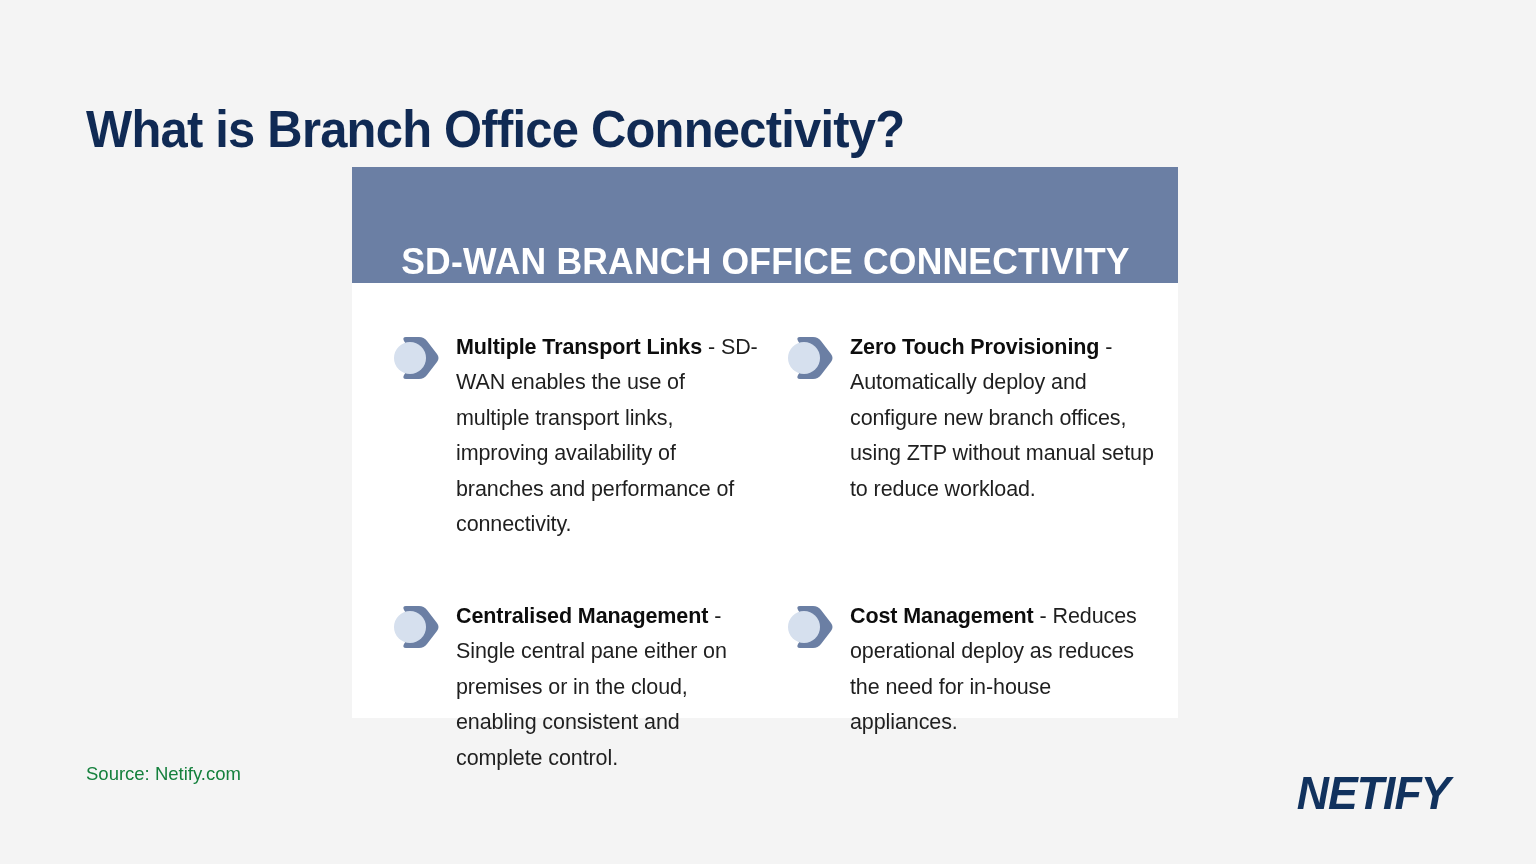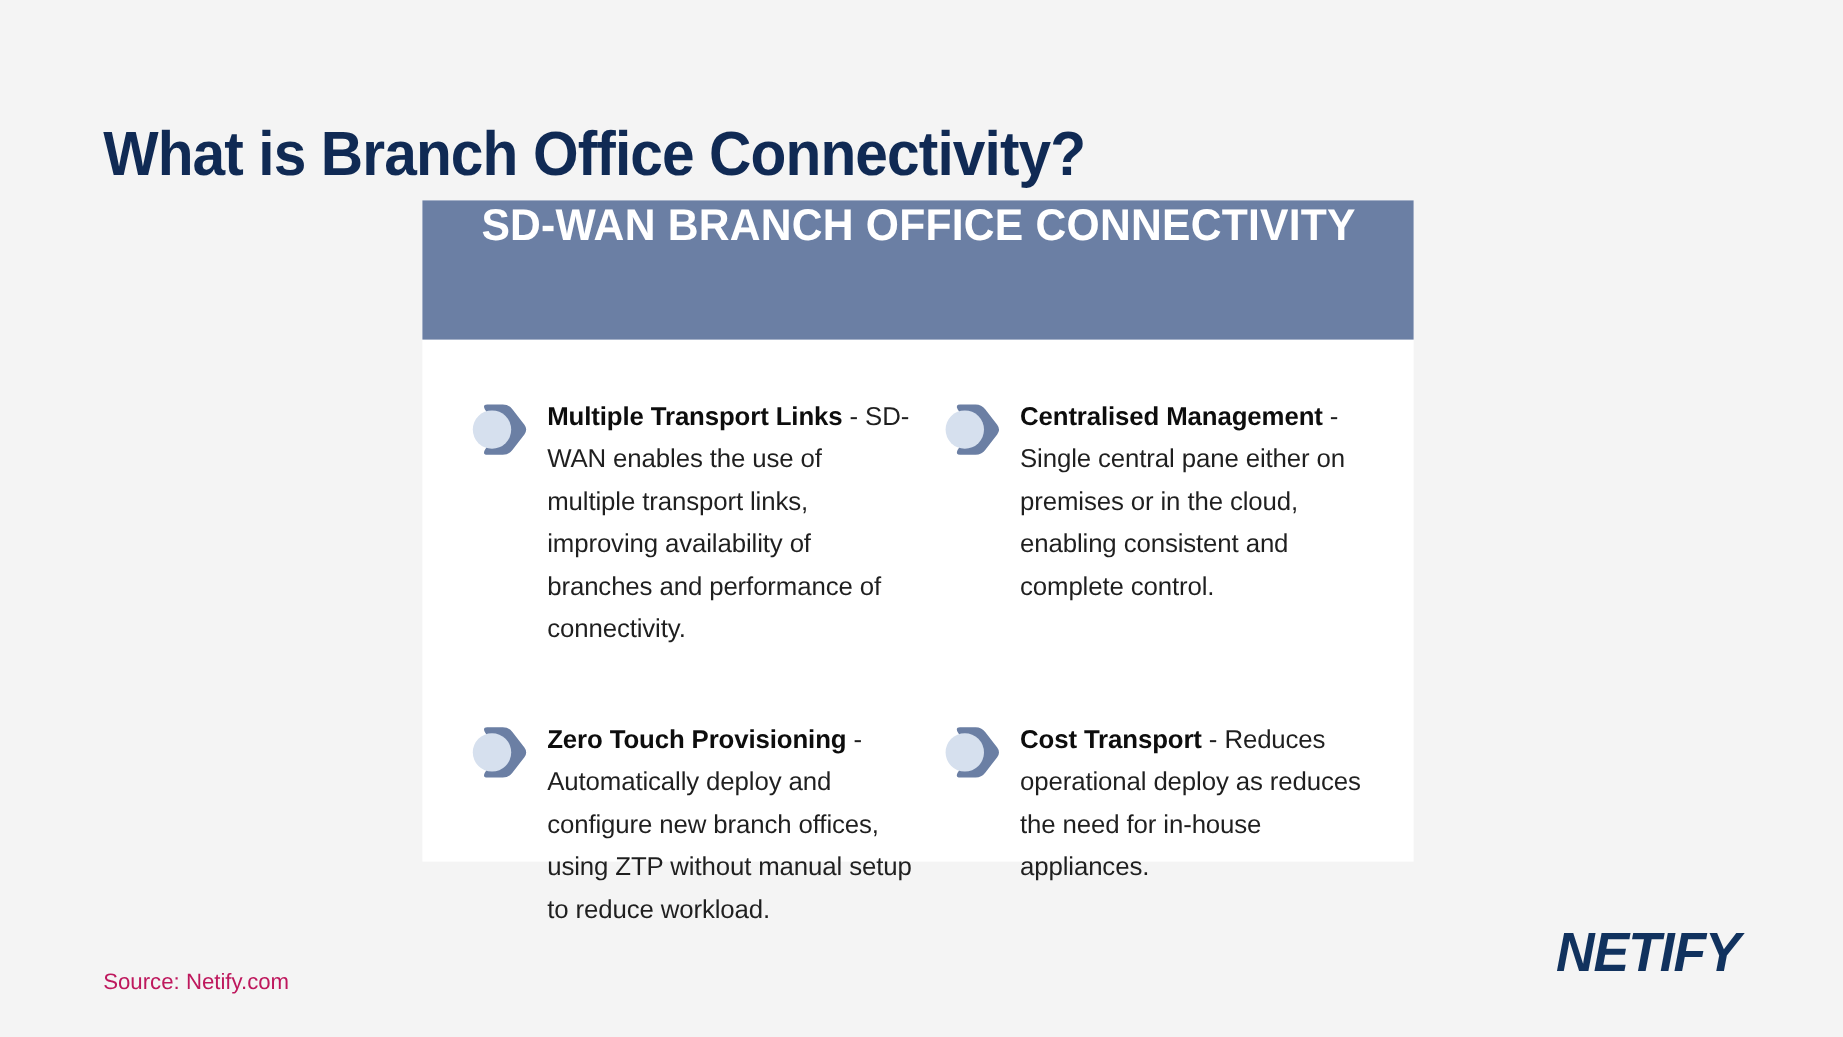--- a/index.html
+++ b/index.html
@@ -41,21 +41,21 @@
     height: 551px;
     background: #ffffff;
     display: flex;
     flex-direction: column;
   }
 
   .card-header {
     height: 116px;
     background: #6b7fa4;
     display: flex;
-    align-items: flex-start;
+    align-items: flex-end;
     justify-content: center;
     flex: 0 0 auto;
   }
   .card-header-title {
     color: #ffffff;
     font-size: 37px;
     font-weight: 700;
     letter-spacing: 0.2px;
     text-transform: uppercase;
     transform: scaleX(0.96);
@@ -107,22 +107,21 @@
     color: #0d0d0d;
   }
 
   
   .footer {
     position: absolute;
     left: 86px;
     top: 758px;
     font-size: 18.5px;
     line-height: 31px;
-    color: #be185d;
-    margin-top: 44px;
+    color: #15803d;
   }
   .footer div {
     white-space: nowrap;
   }
 
   .brand-logo {
     position: absolute;
     right: 86px;
     top: 766px;
     font-size: 46px;
@@ -162,45 +161,45 @@
       </div>
 
       <div class="feature">
         <span class="feature-icon">
           <svg viewBox="0 0 52 52" xmlns="http://www.w3.org/2000/svg">
             <path d="M16 5 L29 5 Q34 5 37 9 L47 22 Q50 26 47 30 L37 43 Q34 47 29 47 L16 47 Q12 47 14 43 L22 31 Q25 26 22 21 L14 9 Q12 5 16 5 Z" fill="#6b7fa4"></path>
             <circle cx="20" cy="26" r="16" fill="#d6e0ee"></circle>
           </svg>
         </span>
         <p class="feature-text">
+          <span class="term">Zero Touch Provisioning</span><span> - </span><span>Automatically deploy and configure new branch offices, using ZTP without manual setup to reduce workload.</span>
+        </p>
+      </div>
+
+      <div class="feature">
+        <span class="feature-icon">
+          <svg viewBox="0 0 52 52" xmlns="http://www.w3.org/2000/svg">
+            <path d="M16 5 L29 5 Q34 5 37 9 L47 22 Q50 26 47 30 L37 43 Q34 47 29 47 L16 47 Q12 47 14 43 L22 31 Q25 26 22 21 L14 9 Q12 5 16 5 Z" fill="#6b7fa4"></path>
+            <circle cx="20" cy="26" r="16" fill="#d6e0ee"></circle>
+          </svg>
+        </span>
+        <p class="feature-text">
           <span class="term">Centralised Management</span><span> - </span><span>Single central pane either on premises or in the cloud, enabling consistent and complete control.</span>
         </p>
       </div>
 
       <div class="feature">
         <span class="feature-icon">
           <svg viewBox="0 0 52 52" xmlns="http://www.w3.org/2000/svg">
             <path d="M16 5 L29 5 Q34 5 37 9 L47 22 Q50 26 47 30 L37 43 Q34 47 29 47 L16 47 Q12 47 14 43 L22 31 Q25 26 22 21 L14 9 Q12 5 16 5 Z" fill="#6b7fa4"></path>
             <circle cx="20" cy="26" r="16" fill="#d6e0ee"></circle>
           </svg>
         </span>
         <p class="feature-text">
-          <span class="term">Zero Touch Provisioning</span><span> - </span><span>Automatically deploy and configure new branch offices, using ZTP without manual setup to reduce workload.</span>
-        </p>
-      </div>
-
-      <div class="feature">
-        <span class="feature-icon">
-          <svg viewBox="0 0 52 52" xmlns="http://www.w3.org/2000/svg">
-            <path d="M16 5 L29 5 Q34 5 37 9 L47 22 Q50 26 47 30 L37 43 Q34 47 29 47 L16 47 Q12 47 14 43 L22 31 Q25 26 22 21 L14 9 Q12 5 16 5 Z" fill="#6b7fa4"></path>
-            <circle cx="20" cy="26" r="16" fill="#d6e0ee"></circle>
-          </svg>
-        </span>
-        <p class="feature-text">
-          <span class="term">Cost Transport</span><span> - </span><span>Reduces operational deploy as reduces the need for in-house appliances.</span>
+          <span class="term">Cost Management</span><span> - </span><span>Reduces operational deploy as reduces the need for in-house appliances.</span>
         </p>
       </div>
 
     </div>
   </div>
 </section>
 
 <div class="footer">
   <div>Source: Netify.com</div>
 </div>

